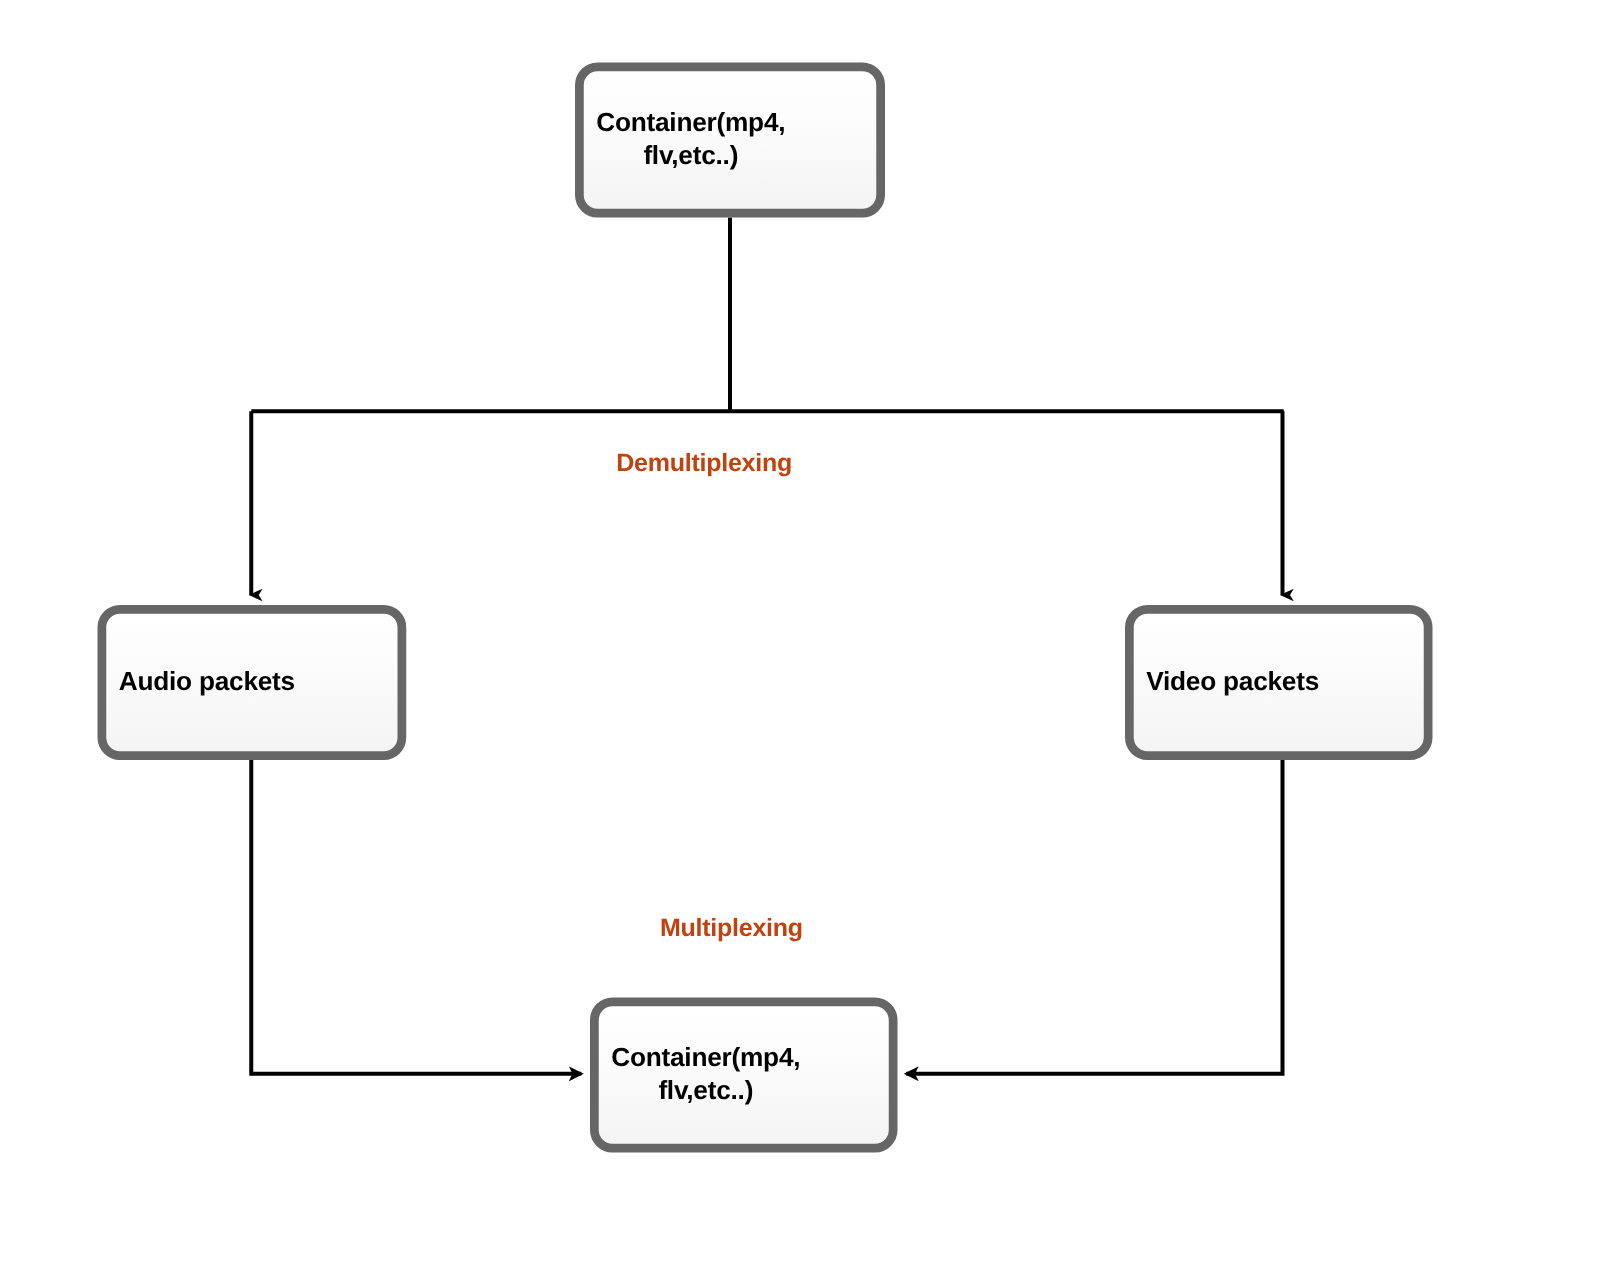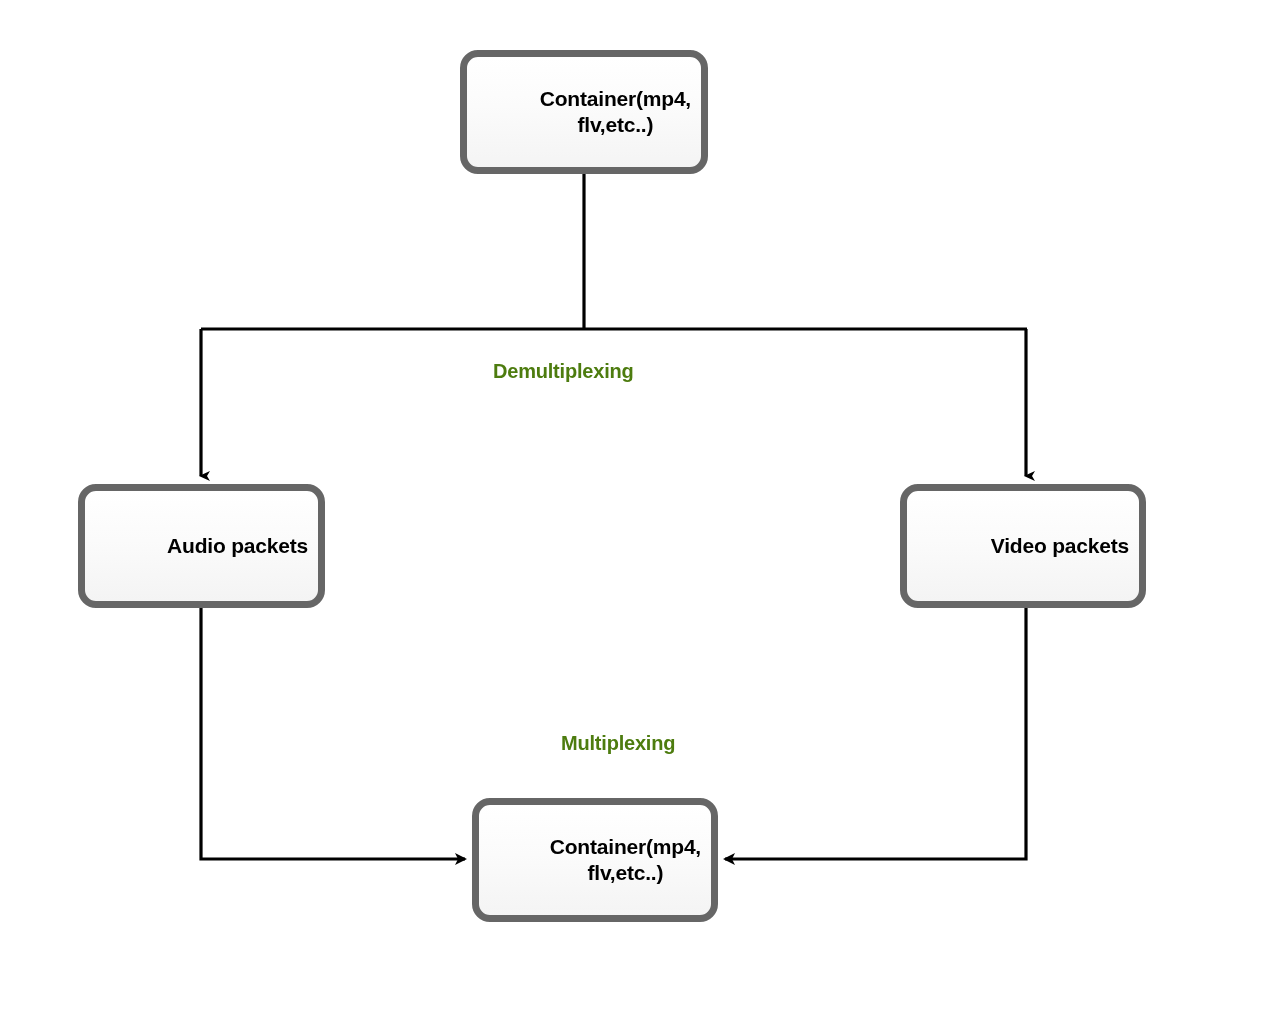--- a/index.html
+++ b/index.html
@@ -27,51 +27,51 @@
     height: 1028px;
   }
   .node {
     position: absolute;
     box-sizing: border-box;
     border: 7px solid #666666;
     border-radius: 18px;
     background: linear-gradient(180deg, #ffffff 0%, #fbfbfb 45%, #f4f4f4 100%);
     display: flex;
     align-items: center;
-    justify-content: flex-end;
+    justify-content: flex-start;
     text-align: center;
     color: #000000;
     font-weight: bold;
     font-size: 21px;
     line-height: 1.25;
     letter-spacing: -0.2px;
     z-index: 2;
   }
   .node .label {
     display: block;
     padding: 0 10px;
     white-space: pre-line;
   }
   .edge-label {
     position: absolute;
-    color: #4d7c0f;
+    color: #c2410c;
     font-weight: bold;
     font-size: 20px;
     letter-spacing: -0.2px;
     white-space: nowrap;
     z-index: 3;
     background: #ffffff;
     padding: 0 4px;
   }
   #node-container-top   { left: 460px; top: 50px;  width: 248px; height: 124px; }
   #node-audio           { left: 78px;  top: 484px; width: 247px; height: 124px; }
   #node-video           { left: 900px; top: 484px; width: 246px; height: 124px; }
   #node-container-bottom{ left: 472px; top: 798px; width: 246px; height: 124px; }
   #label-demultiplexing { left: 489px; top: 360px; }
-  #label-multiplexing   { left: 524px; top: 732px; margin-left: 33px; }
+  #label-multiplexing   { left: 524px; top: 732px; }
 </style>
 </head>
 <body>
 
 <div id="canvas">
 
   <svg id="edges" viewBox="0 0 1286 1028" width="1286" height="1028" xmlns="http://www.w3.org/2000/svg">
     <defs>
       <marker id="arrow-down" markerWidth="14" markerHeight="14" refX="5" refY="9" orient="auto" markerUnits="userSpaceOnUse">
         <path d="M0,0 L5,11 L10,0 L5,3 Z" fill="#000000"></path>

